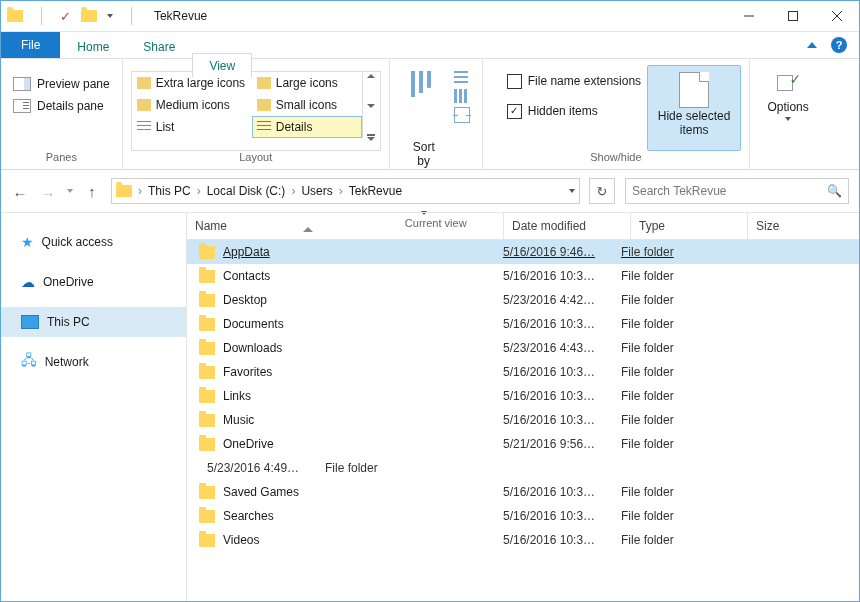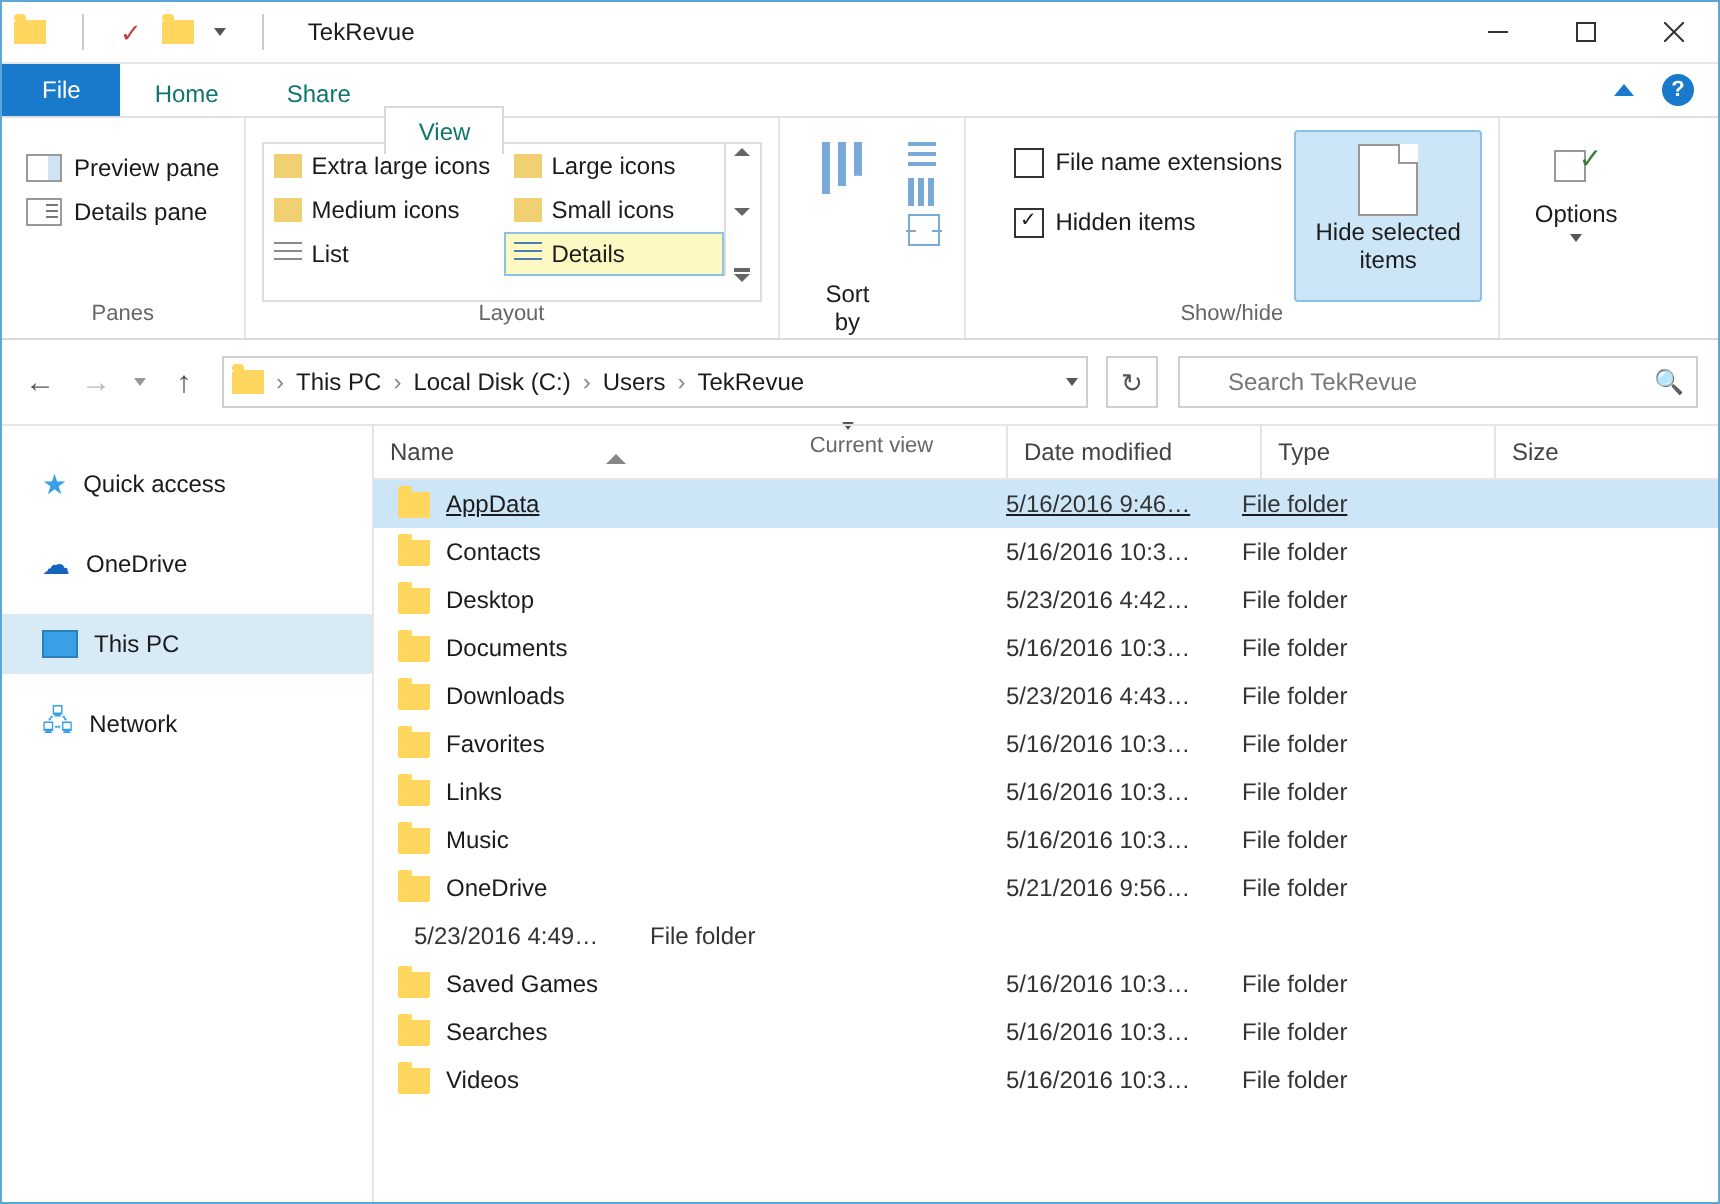--- a/index.html
+++ b/index.html
@@ -73,21 +73,21 @@
   .opt-ico::after{content:"✓";position:absolute;right:0;top:0;font-size:14px;color:#3a7f3a;}
 
   
   .navbar { height:34px; display:flex; align-items:center; gap:10px; padding:4px 10px; border-bottom:1px solid #e5e5e5;}
   .nav-arrow{font-size:15px;color:#555;width:18px;text-align:center;}
   .nav-arrow.dis{color:#b8b8b8;}
   .addr{flex:1;height:24px;border:1px solid #cfcfcf;display:flex;align-items:center;padding:0 4px;gap:2px;overflow:hidden;}
   .addr .crumb{display:flex;align-items:center;gap:4px;padding:0 4px;white-space:nowrap;}
   .addr .gt{color:#888;}
   .refresh-box{width:24px;height:24px;border:1px solid #cfcfcf;display:flex;align-items:center;justify-content:center;margin-left:-1px;color:#555;font-size:13px;}
-  .search{width:210px;height:24px;border:1px solid #cfcfcf;display:flex;align-items:center;padding:0 24px;color:#777;position:relative;}
+  .search{width:210px;height:24px;border:1px solid #cfcfcf;display:flex;align-items:center;padding:0 6px;color:#777;position:relative;}
   .search .mag{position:absolute;right:6px;font-size:12px;color:#666;}
 
   
   .body { flex:1; display:flex; overflow:hidden;}
   .sidebar{width:185px;border-right:1px solid #e5e5e5;padding-top:14px;}
   .sb-item{display:flex;align-items:center;gap:8px;height:30px;padding:0 10px 0 20px;}
   .sb-item.sel{background:#d9eaf7;}
   .star{color:#39a0e8;font-size:14px;}
   .cloud{color:#1565c0;font-size:14px;}
   .monitor{width:16px;height:12px;background:#39a0e8;border:1px solid #2b7fb8;display:inline-block;}

